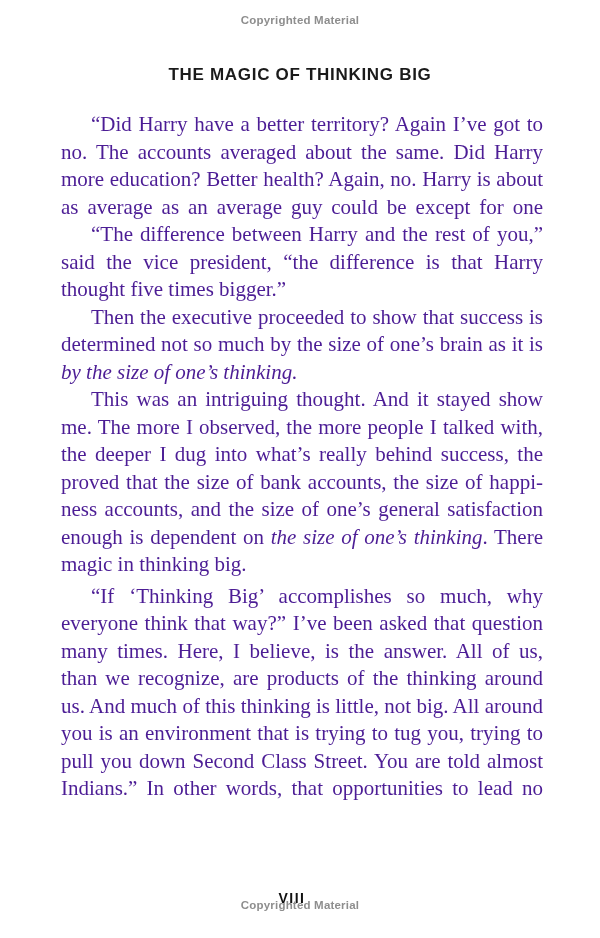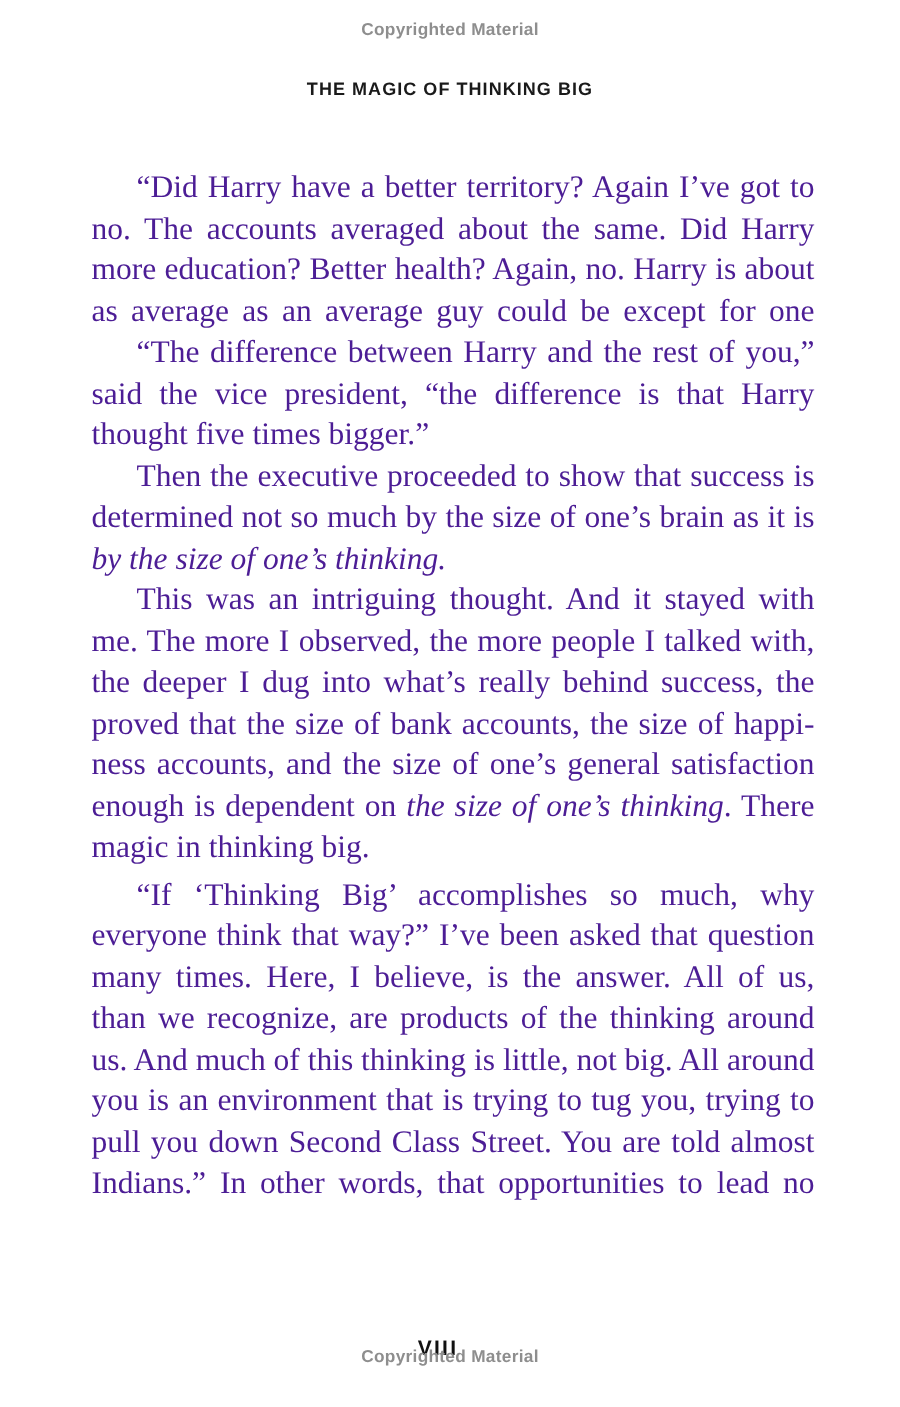--- a/index.html
+++ b/index.html
@@ -23,26 +23,26 @@
     font-weight: bold;
     font-size: 11.5px;
     color: #8e8e8e;
     letter-spacing: 0.2px;
   }
   .copyright.top { top: 14px; }
   .copyright.bottom { top: 899px; }
   .book-title {
     position: absolute;
     left: 0;
-    top: 52px;
+    top: 65px;
     width: 600px;
     text-align: center;
     font-family: "Liberation Sans", sans-serif;
     font-weight: bold;
-    font-size: 12px;
+    font-size: 17px;
     letter-spacing: 0.7px;
     color: #1a1a1a;
   }
   .text-block {
     position: absolute;
     left: 61px;
     top: 111px;
     width: 482px;
     font-family: "Liberation Serif", serif;
     font-size: 21px;
@@ -94,21 +94,21 @@
         <div class="line just ind"><span>“The difference between Harry and the rest of you,”</span></div>
         <div class="line just"><span>said the vice president, “the difference is that Harry</span></div>
         <div class="line"><span>thought five times bigger.”</span></div>
       </div>
       <div class="paragraph">
         <div class="line just ind"><span>Then the executive proceeded to show that success is</span></div>
         <div class="line just"><span>determined not so much by the size of one’s brain as it is</span></div>
         <div class="line"><i>by the size of one’s thinking.</i></div>
       </div>
       <div class="paragraph">
-        <div class="line just ind"><span>This was an intriguing thought. And it stayed with</span></div>
+        <div class="line just ind"><span>This was an intriguing thought. And it stayed show</span></div>
         <div class="line just"><span>me. The more I observed, the more people I talked with,</span></div>
         <div class="line just"><span>the deeper I dug into what’s really behind success, the</span></div>
         <div class="line just"><span>proved that the size of bank accounts, the size of happi-</span></div>
         <div class="line just"><span>ness accounts, and the size of one’s general satisfaction</span></div>
         <div class="line just"><span>enough is dependent on </span><i>the size of one’s thinking</i><span>. There </span><i>is</i></div>
         <div class="line"><span>magic in thinking big.</span></div>
       </div>
       <div class="paragraph" style="margin-top: 4px;">
         <div class="line just ind"><span>“If ‘Thinking Big’ accomplishes so much, why doesn’t</span></div>
         <div class="line just"><span>everyone think that way?” I’ve been asked that question</span></div>

